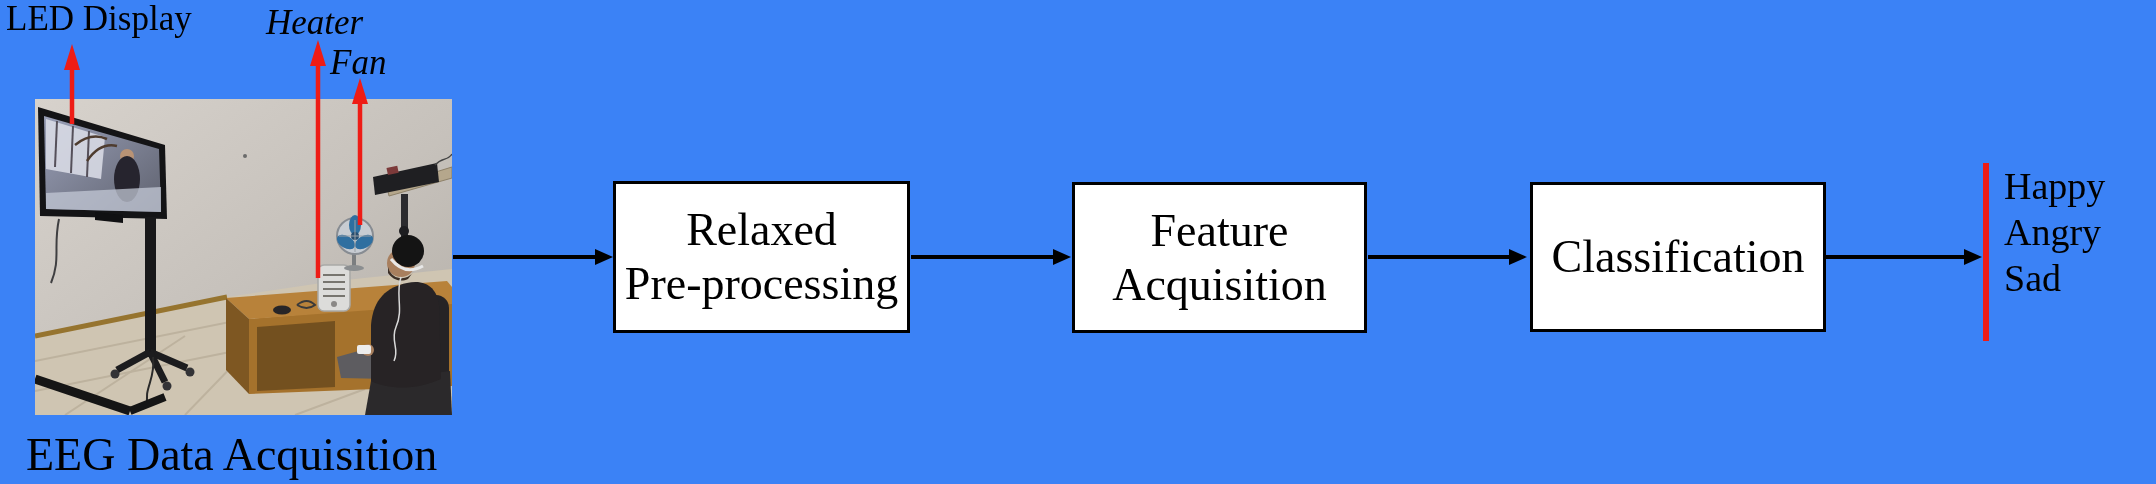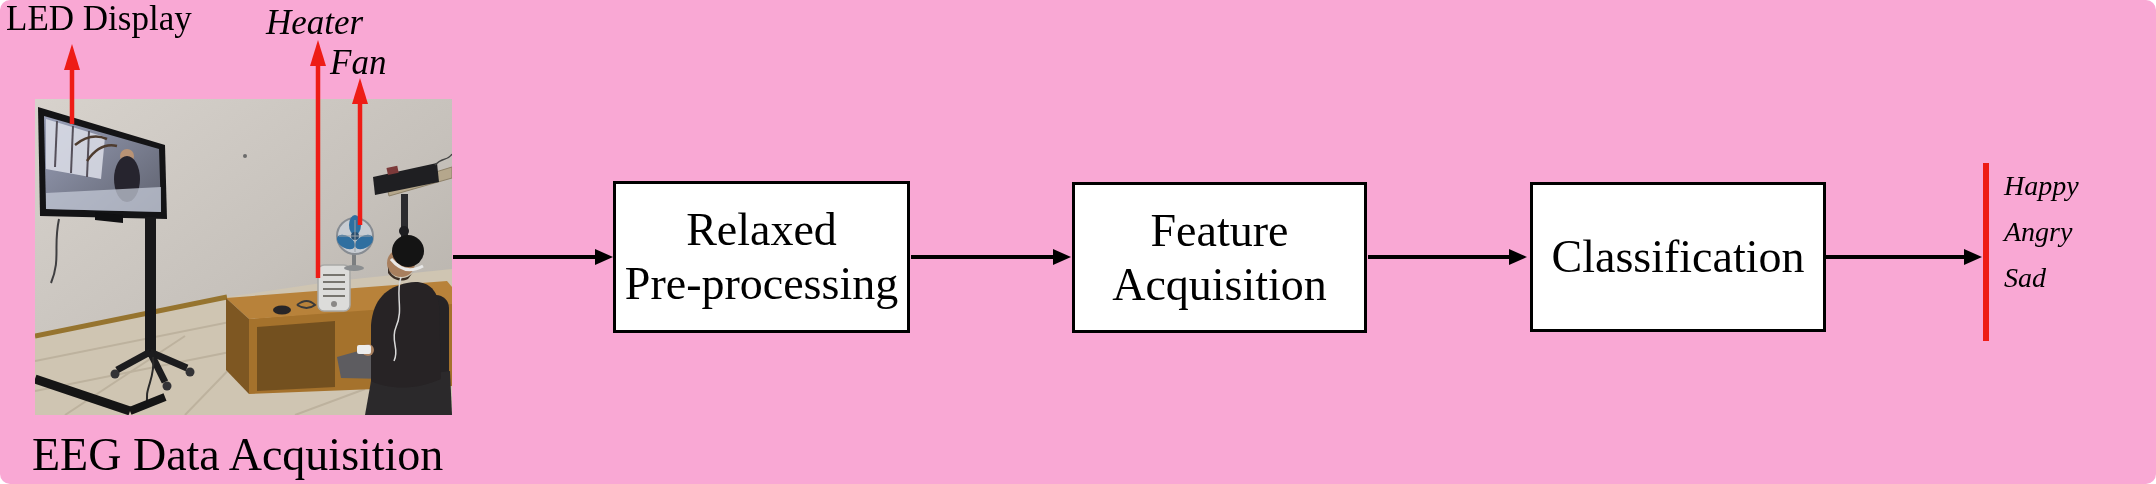--- a/index.html
+++ b/index.html
@@ -3,42 +3,42 @@
 <meta charset="utf-8">
 <style>
   * { margin: 0; padding: 0; box-sizing: border-box; }
   html, body { background: #ffffff; }
   body {
     width: 2156px; height: 484px;
     font-family: "Liberation Serif", "DejaVu Serif", serif;
     color: #000;
     overflow: hidden;
   }
-  #canvas { position: relative; width: 2156px; height: 484px; background: #f9a8d4; border-radius: 10px; }
+  #canvas { position: relative; width: 2156px; height: 484px; background: #3b82f6; }
 
   
   .anno-label {
     position: absolute; z-index: 6;
     font-size: 35px; line-height: 41px; color: #000; white-space: nowrap;
   }
   #label-led     { left: 6px;   top: -2px; }
   #label-heater  { left: 266px; top: 2px; font-style: italic; }
   #label-fan     { left: 330px; top: 42px; font-style: italic; }
 
   
   #photo {
     position: absolute; left: 35px; top: 99px;
     width: 417px; height: 316px; z-index: 1;
     overflow: hidden;
   }
   #photo svg { display: block; width: 100%; height: 100%; }
 
   
   #caption {
-    position: absolute; left: 32px; top: 429px; z-index: 6;
+    position: absolute; left: 26px; top: 429px; z-index: 6;
     font-size: 46px; line-height: 52px; white-space: nowrap;
   }
 
   
   #arrows {
     position: absolute; left: 0; top: 0; width: 2156px; height: 484px;
     z-index: 5; pointer-events: none;
   }
 
   
@@ -52,21 +52,21 @@
   #box-extraction     { left: 1072px; top: 182px; width: 295px; height: 151px; text-align: right; }
   #box-classification { left: 1530px; top: 182px; width: 296px; height: 150px; }
 
   
   #output-bar {
     position: absolute; left: 1983px; top: 163px; width: 6px; height: 178px;
     background: #ee1c16; z-index: 4;
   }
   #outputs {
     position: absolute; left: 2004px; top: 163px; z-index: 4;
-    font-size: 28px; line-height: 46px; white-space: nowrap; font-style: italic;
+    font-size: 38px; line-height: 46px; white-space: nowrap;
   }
 </style>
 </head>
 <body>
 
 <div id="canvas">
 
   <div id="label-led" class="anno-label">LED Display</div>
   <div id="label-heater" class="anno-label">Heater</div>
   <div id="label-fan" class="anno-label">Fan</div>

